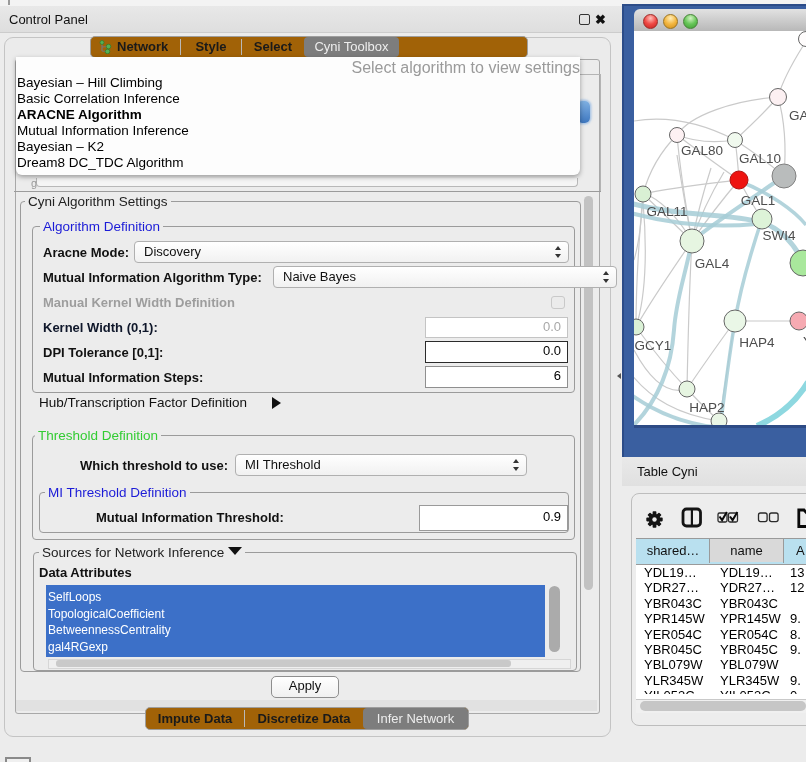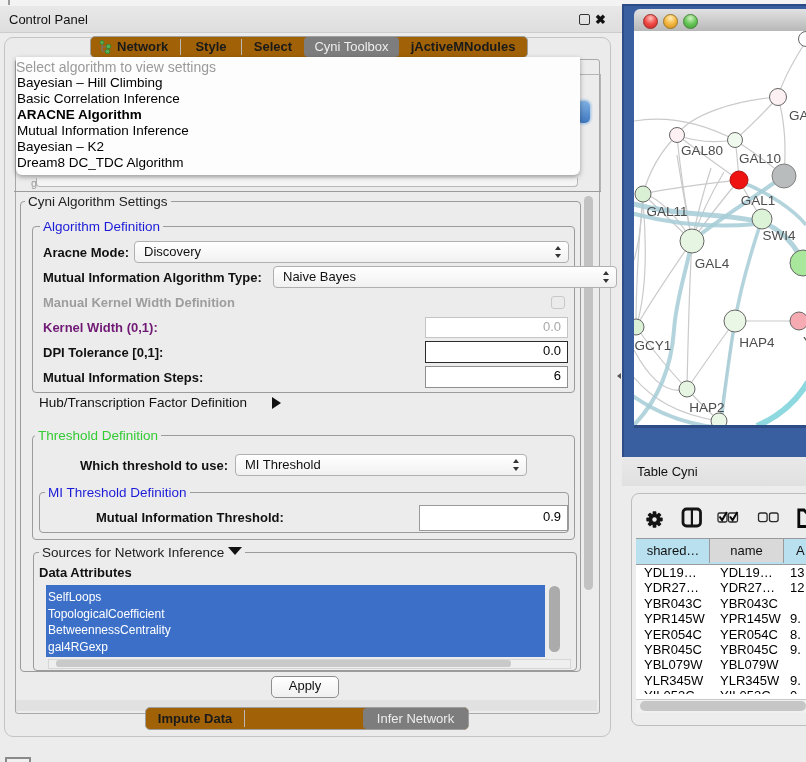--- a/index.html
+++ b/index.html
@@ -58,21 +58,21 @@
     <span class="ct">Discovery</span>
     <span class="carr"></span>
   </div>
 <div class="abs lbl" style="left:43px;top:270px;">Mutual Information Algorithm Type:</div>
 <div class="combo" style="left:273px;top:266px;width:294px;height:20px;padding-left:48px;">
     <span class="ct">Naive Bayes</span>
     <span class="carr"></span>
   </div>
 <div class="abs lbl" style="left:43px;top:295px;color:#9d9d9d;">Manual Kernel Width Definition</div>
 <div class="abs" style="left:551px;top:296px;width:12px;height:11px;background:#ebebeb;border:1px solid #c9c9c9;border-radius:3px;"></div>
-<div class="abs lbl" style="left:43px;top:320px;color:#701a75;">Kernel Width (0,1):</div>
+<div class="abs lbl" style="left:43px;top:320px;color:#0f172a;">Kernel Width (0,1):</div>
 <div class="field" style="left:425px;top:317px;width:135px;height:18px;border:1px solid #c4c4c4;color:#a8a8a8;padding:1px 6px 0 0;">0.0</div>
 <div class="abs lbl" style="left:43px;top:345px;">DPI Tolerance [0,1]:</div>
 <div class="field" style="left:425px;top:341px;width:135px;height:19px;border:1.5px solid #2b2b2b;color:#000;padding:1px 6px 0 0;">0.0</div>
 <div class="abs lbl" style="left:43px;top:370px;">Mutual Information Steps:</div>
 <div class="field" style="left:425px;top:366px;width:135px;height:19px;border:1.5px solid #8f8f8f;color:#000;padding:1px 6px 0 0;">6</div>
 
 <div class="abs" style="left:39px;top:395px;font-size:13.5px;color:#111;">Hub/Transcription Factor Definition</div>
 <div class="abs" style="left:272px;top:397px;width:0;height:0;border-top:6px solid transparent;border-bottom:6px solid transparent;border-left:9px solid #111;"></div>
 
 <div class="grp" style="left:32px;top:435px;width:541px;height:103px;">
@@ -99,41 +99,41 @@
 <div class="abs" style="left:546px;top:585px;width:17px;height:72px;background:#ececec;"></div>
 <div class="abs" style="left:549px;top:586px;width:11px;height:66px;background:#ababab;border-radius:6px;"></div>
 <div class="abs" style="left:48px;top:659px;width:521px;height:8px;background:#efefef;border:1px solid #d6d6d6;"></div>
 <div class="abs" style="left:56px;top:660px;width:455px;height:7px;background:#c9c9c9;border-radius:3px;"></div>
 
 <div class="abs" style="left:271px;top:676px;width:66px;height:19px;border:1px solid #8e8e8e;border-radius:5px;background:linear-gradient(#ffffff,#f0f0f0);text-align:center;font-size:13px;color:#111;padding-top:1px;">Apply</div>
 
 <div class="seg" style="left:145px;top:707px;width:322px;height:21px;">
   <div class="s" style="left:0;width:98px;line-height:21px;">Impute Data</div>
   <div class="sep" style="left:98px;"></div>
+  <div class="s" style="left:99px;width:118px;line-height:21px;">Discretize Data</div>
   <div class="s sel" style="left:217px;width:105px;line-height:21px;">Infer Network</div>
 </div>
 
 <div class="seg" style="left:90px;top:36px;width:436px;height:20px;">
   <div class="s" style="left:0;width:89px;line-height:20px;padding-left:26px;box-sizing:border-box;text-align:left;">Network</div>
   <svg class="abs" style="left:8px;top:3px;" width="14" height="14" viewBox="0 0 14 14">
       <path d="M3 3 L3 11 M3 7 L9 6.5 M3 11 L8 11.5" stroke="#777" stroke-width="1.2" fill="none"></path>
       <circle cx="3" cy="2.5" r="2" fill="#55b055" stroke="#2e7d2e" stroke-width="0.7"></circle>
       <circle cx="9.5" cy="6.5" r="2.3" fill="#55b055" stroke="#2e7d2e" stroke-width="0.7"></circle>
       <circle cx="8.5" cy="11.5" r="2.3" fill="#55b055" stroke="#2e7d2e" stroke-width="0.7"></circle>
     </svg>
   <div class="sep" style="left:89px;"></div>
   <div class="s" style="left:90px;width:60px;line-height:20px;">Style</div>
   <div class="sep" style="left:150px;"></div>
   <div class="s" style="left:151px;width:62px;line-height:20px;">Select</div>
   <div class="s sel" style="left:213px;width:95px;line-height:20px;">Cyni Toolbox</div>
-  <div class="s" style="left:308px;width:128px;line-height:20px;">jActiveMNodules</div>
 </div>
 
 <div class="abs" style="left:16px;top:57px;width:564px;height:118px;background:#fdfdfd;border-radius:0 0 6px 6px;box-shadow:0 2px 5px rgba(0,0,0,0.35);"></div>
-<div class="abs" style="left:16px;top:57px;width:564px;height:18px;text-align:left;font-size:14px;color:#9a9a9a;padding-top:2px;">Select algorithm to view settings</div>
+<div class="abs" style="left:16px;top:57px;width:564px;height:18px;text-align:right;font-size:16px;color:#9a9a9a;padding-top:2px;">Select algorithm to view settings</div>
 <div class="abs" style="left:17px;top:75px;width:560px;font-size:13.5px;color:#000;line-height:16px;">Bayesian – Hill Climbing<br>Basic Correlation Inference<br><b>ARACNE Algorithm</b><br>Mutual Information Inference<br>Bayesian – K2<br>Dream8 DC_TDC Algorithm</div>
 
 <div class="abs" style="left:617px;top:373px;width:0;height:0;border-top:3px solid transparent;border-bottom:3px solid transparent;border-right:4px solid #555;"></div>
 
 <div class="abs" style="left:622px;top:4px;width:184px;height:451px;background:#3a5fa0;border-top:2px solid #2c4c88;border-left:2px solid #2c4c88;"></div>
 <div class="abs" style="left:634px;top:9px;width:172px;height:22px;background:linear-gradient(#e2e2e2 0%,#cfcfcf 45%,#b8b8b8 100%);border-radius:6px 0 0 0;border-bottom:1px solid #7e7e7e;"></div>
 <div class="abs" style="left:643px;top:14px;width:13px;height:13px;border-radius:50%;background:radial-gradient(circle at 50% 25%,#ffc0ba 0%,#ef4a46 50%,#c62320 100%);border:0.5px solid #9e2b28;"></div>
 <div class="abs" style="left:663px;top:14px;width:13px;height:13px;border-radius:50%;background:radial-gradient(circle at 50% 25%,#ffedb8 0%,#f3b741 50%,#cf8d1c 100%);border:0.5px solid #9c7522;"></div>
 <div class="abs" style="left:683px;top:14px;width:13px;height:13px;border-radius:50%;background:radial-gradient(circle at 50% 25%,#d2f2c2 0%,#67c659 50%,#3f9c34 100%);border:0.5px solid #478439;"></div>
 <div class="abs" style="left:634px;top:425px;width:172px;height:3px;background:#2d4b85;"></div>

